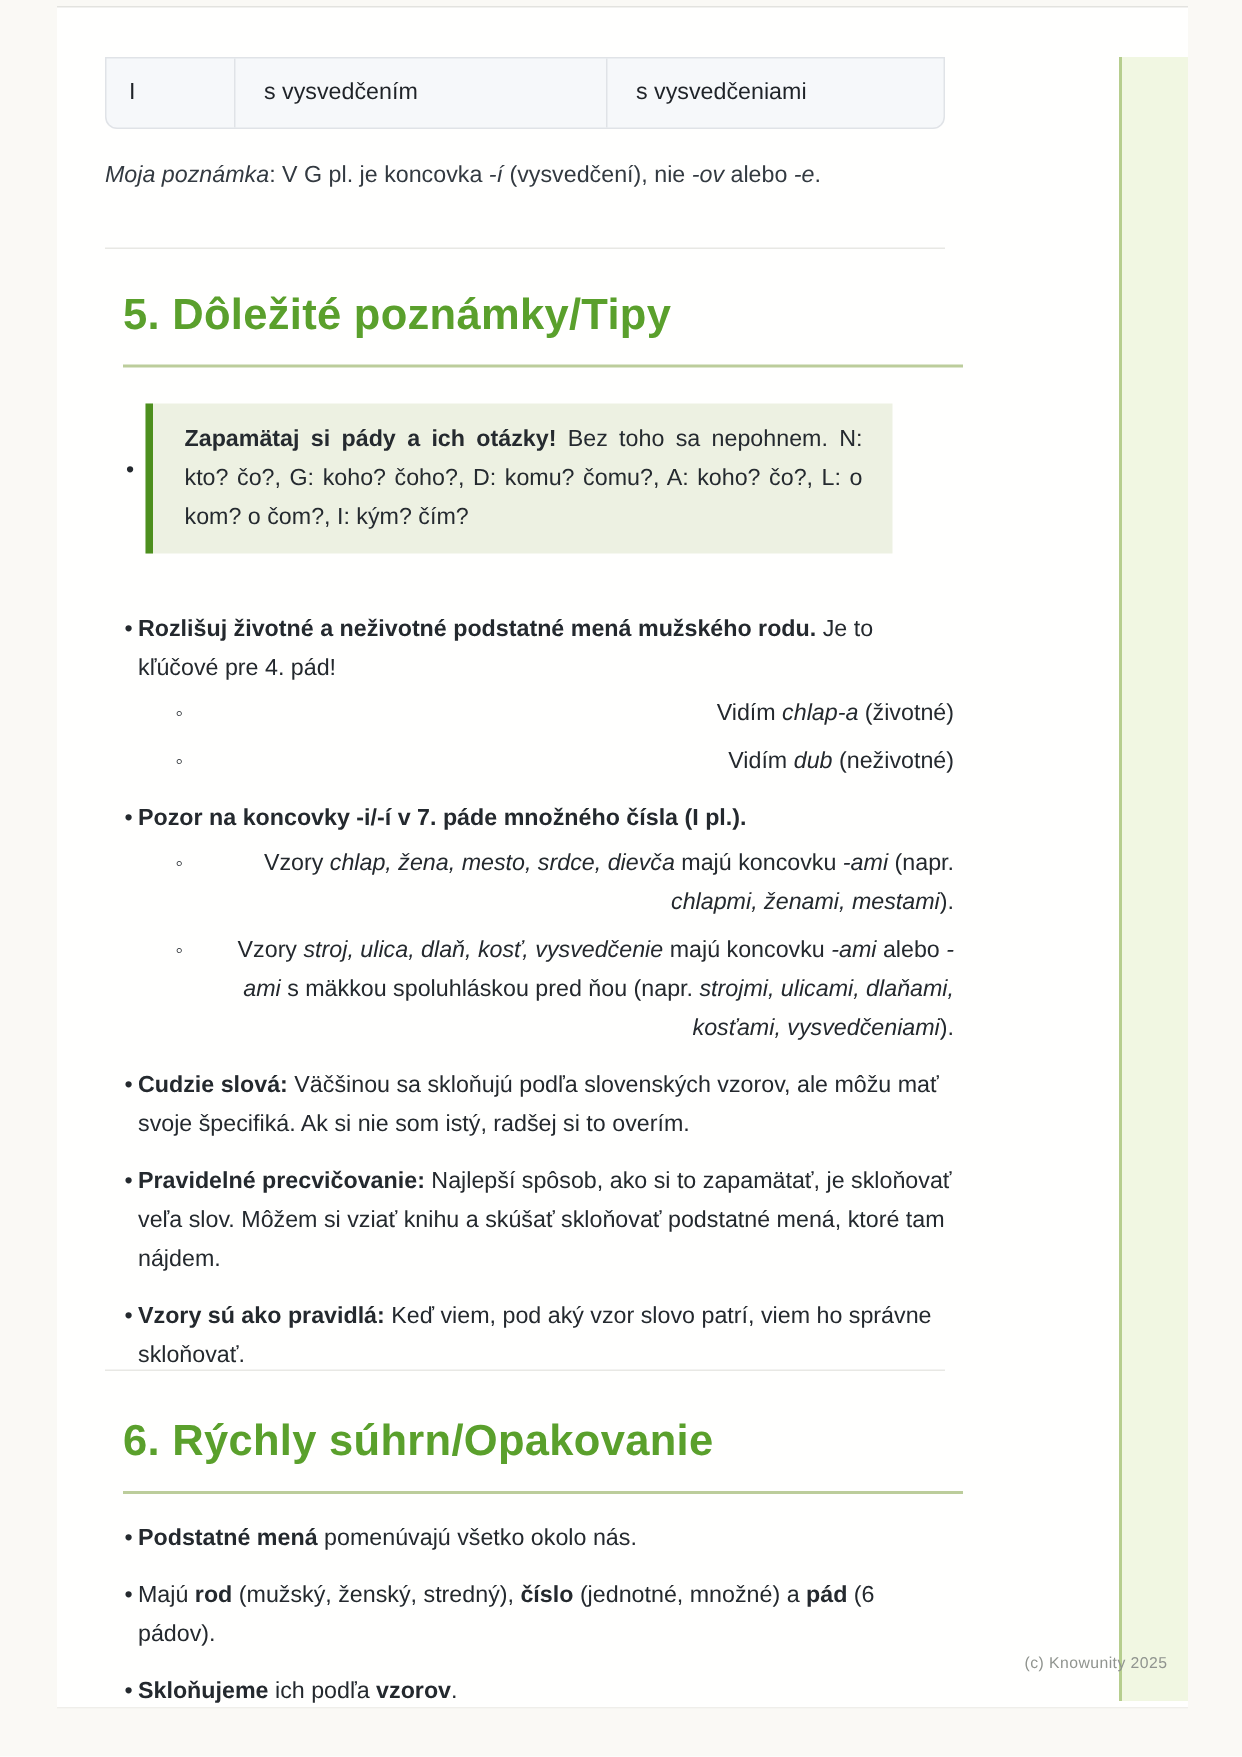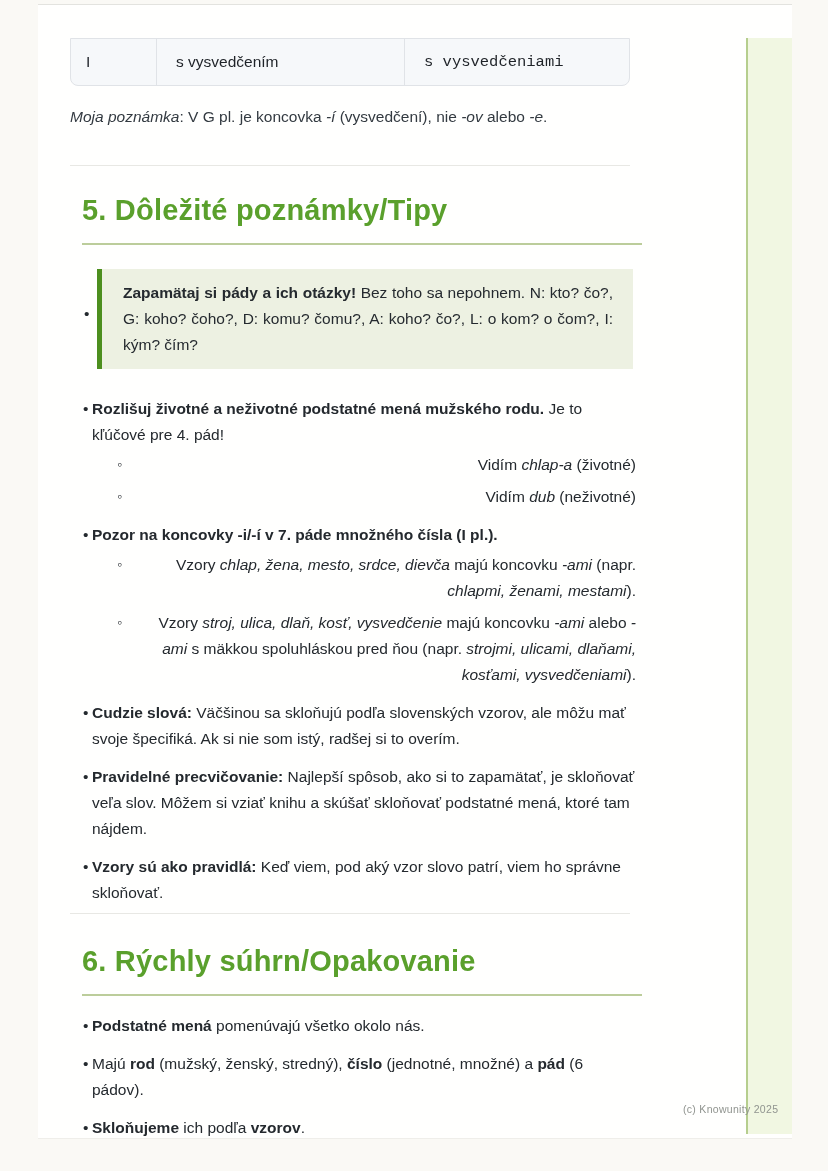--- a/index.html
+++ b/index.html
@@ -26,21 +26,21 @@
     position:absolute;left:32px;top:33px;width:560px;height:48px;
     display:flex;box-sizing:border-box;
     background:var(--table_bg,#f6f8fa);
     border:1px solid #e0e3e7;
     border-radius:0 0 8px 8px;
     font-size:15.5px;
   }
   .tcell{display:flex;align-items:center;padding-left:15px;box-sizing:border-box;color:#1f2328;}
   .tcell.c1{width:86px;border-right:1px solid #e0e3e7;}
   .tcell.c2{width:248px;border-right:1px solid #e0e3e7;padding-left:19px;text-align:right;}
-  .tcell.c3{flex:1;padding-left:19px;font-family:Liberation Mono, monospace;}
+  .tcell.c3{flex:1;padding-left:19px;}
   
   .note{
     position:absolute;left:32px;top:99px;width:575px;
     font-size:15.5px;line-height:26px;color:#333a41;
   }
   
   .divider{position:absolute;left:32px;width:560px;height:1px;background:#e8e8e4;}
   .div1{top:160px;} .div2{top:908px;}
   .h2{
     position:absolute;left:44px;width:560px;
@@ -48,31 +48,31 @@
     color:var(--accent_green,#5aa02c);
     padding-bottom:14px;
     border-bottom:2px solid var(--heading_underline,#bccd9b);
     letter-spacing:.2px;
   }
   .h2-5{top:186px;} .h2-6{top:937px;}
   
   .callout-row{position:absolute;left:32px;top:264px;width:560px;}
   .bullet-dot{position:absolute;left:14px;top:36px;font-size:15.5px;color:#24292e;}
   .callout{
-    margin-left:27px;box-sizing:border-box;width:536px;
+    margin-left:27px;box-sizing:border-box;width:498px;
     background:var(--callout_bg,#edf1e2);
     border-left:5px solid var(--callout_border,#4d8f1e);
     padding:11px 20px 11px 21px;
   }
   .callout-text{
     display:block;font-size:15.5px;line-height:26px;text-align:justify;color:#252a2f;
   }
   
   .blist{position:absolute;left:32px;width:566px;list-style:none;margin:0;padding:0;font-size:15.5px;line-height:26px;}
-  .tips{top:391px;} .summary{top:1008px;}
+  .tips{top:402px;} .summary{top:1008px;}
   .blist>li{position:relative;padding-left:22px;margin-bottom:12px;}
   .blist>li::before{content:"\2022";position:absolute;left:13px;top:0;}
   .sublist{list-style:none;margin:4px 0 2px;padding:0;text-align:right;}
   .sublist>li{position:relative;padding-left:43px;margin-bottom:6px;}
   .sublist>li::before{content:"\25E6";position:absolute;left:25px;top:-1px;font-size:14px;}
   .b{font-weight:700;}
   .i{font-style:italic;margin-top:31px;}
   
   .watermark{
     position:absolute;left:645px;top:1098px;z-index:3;

